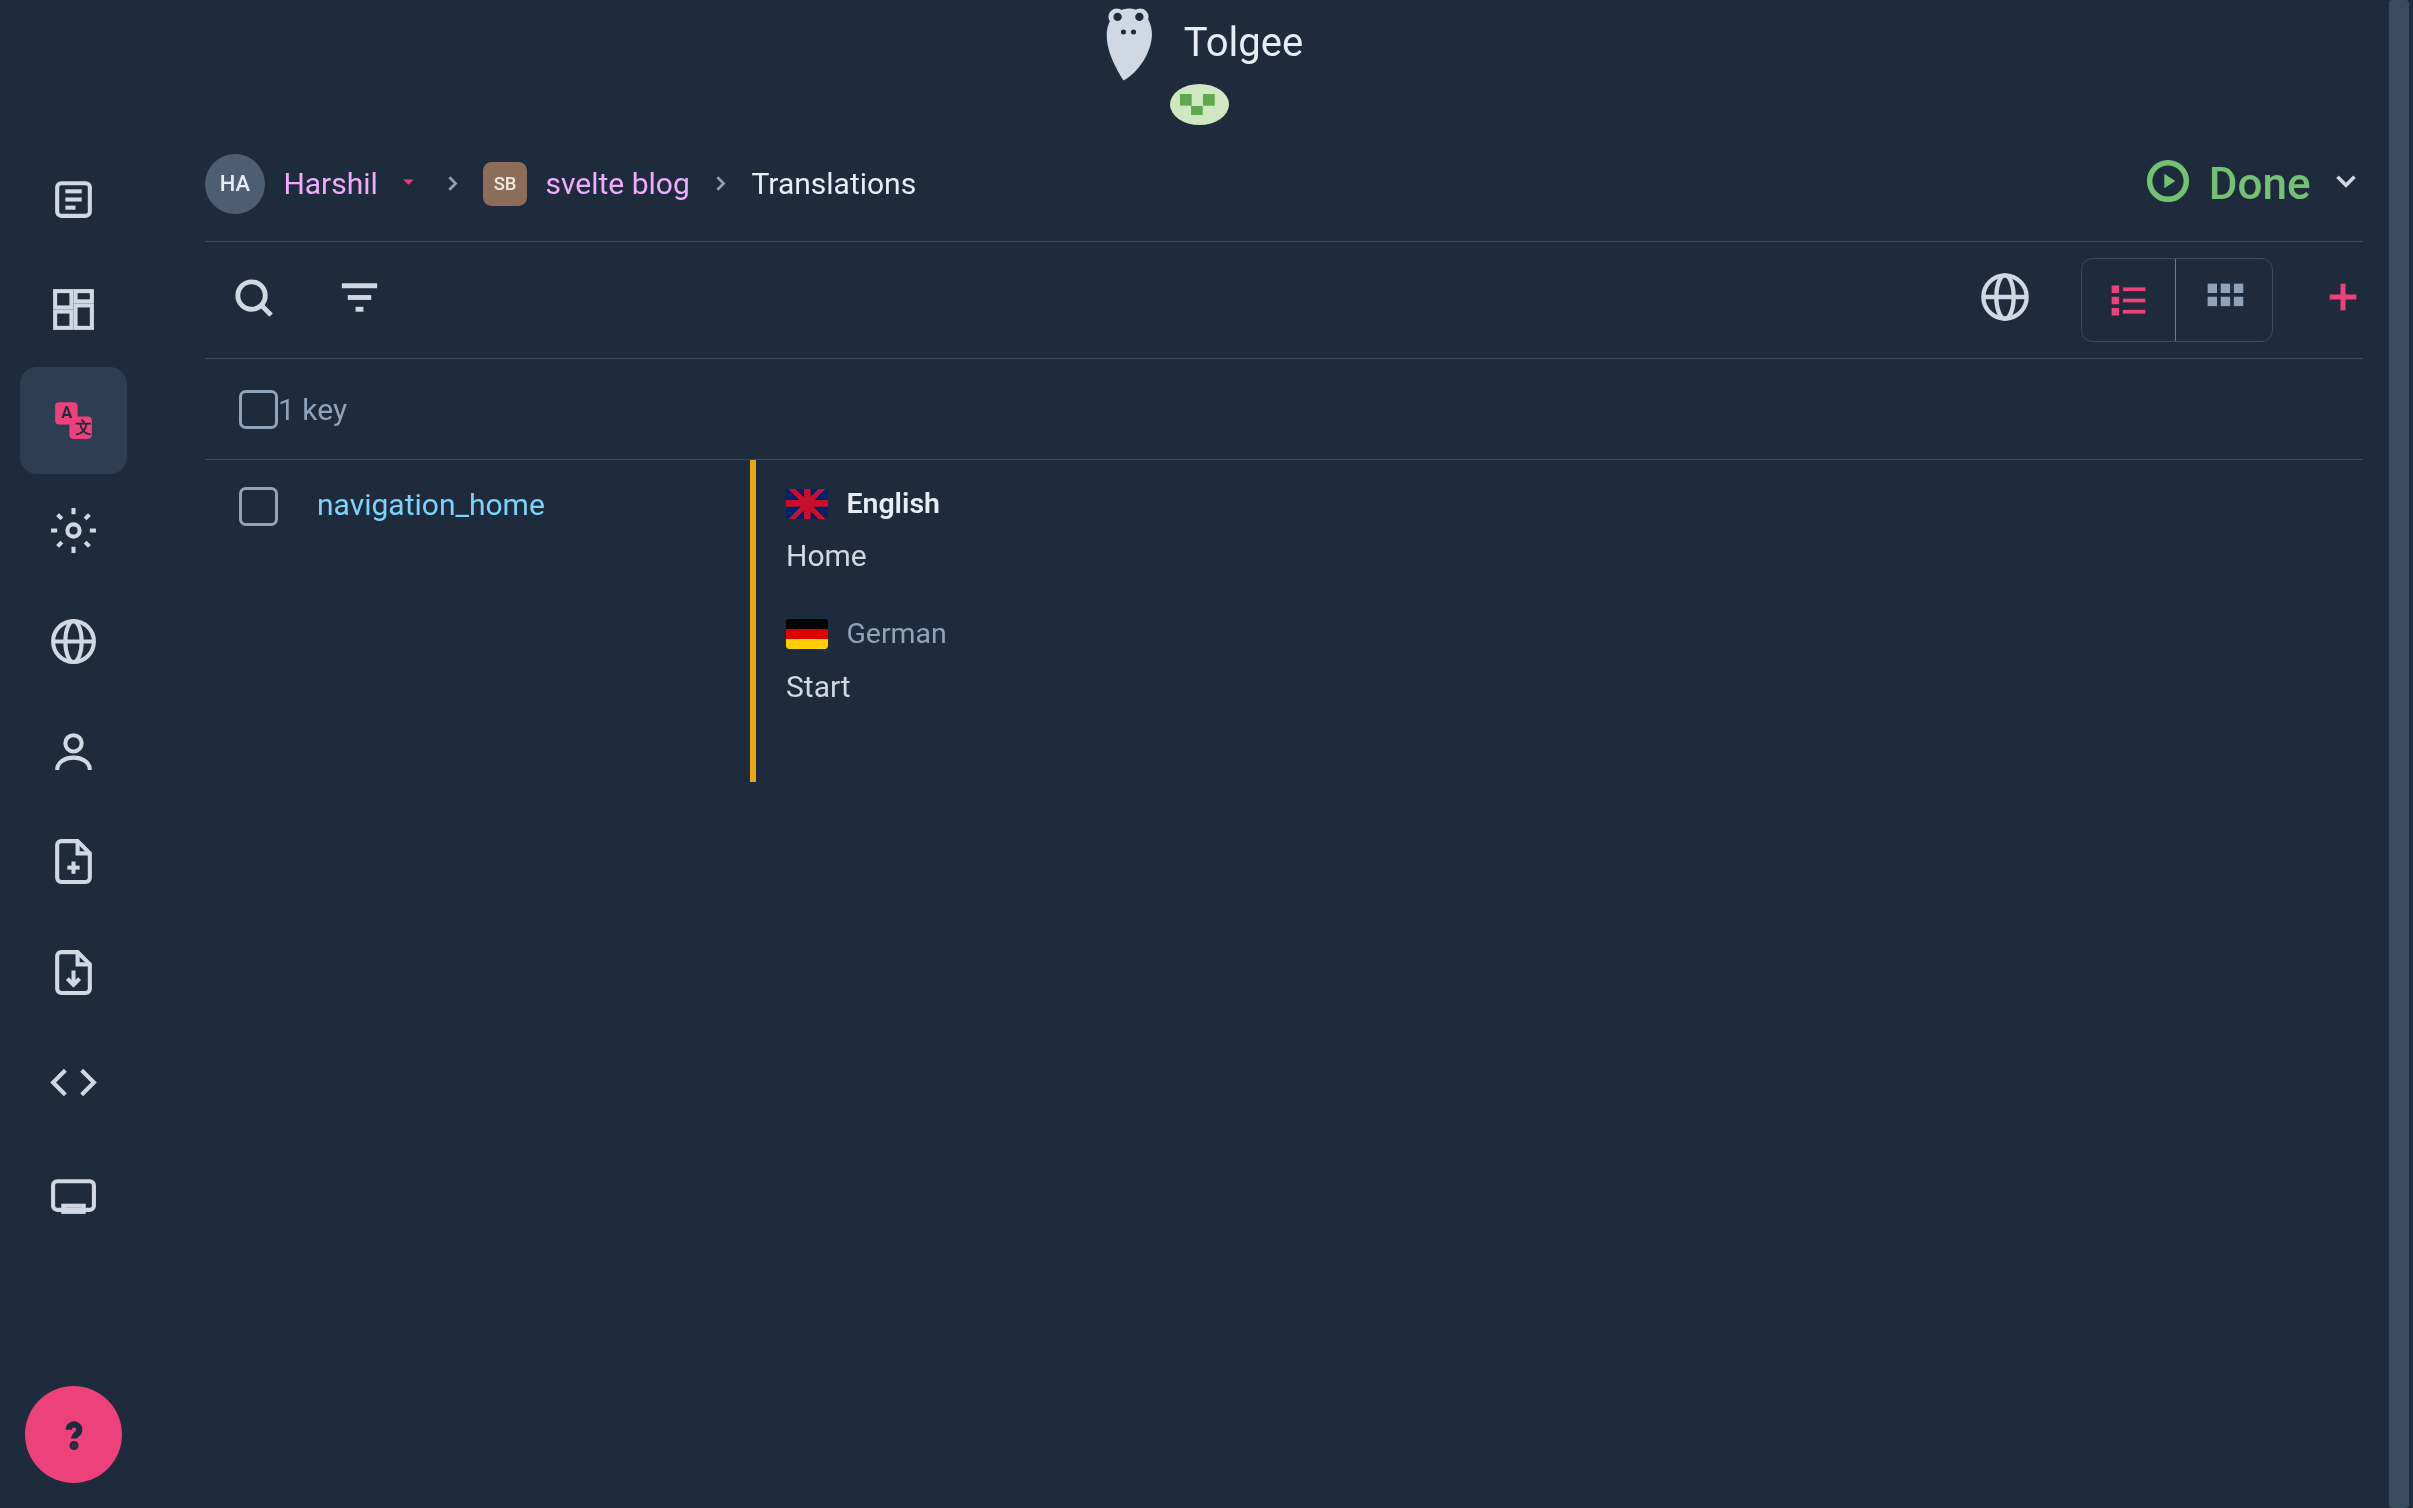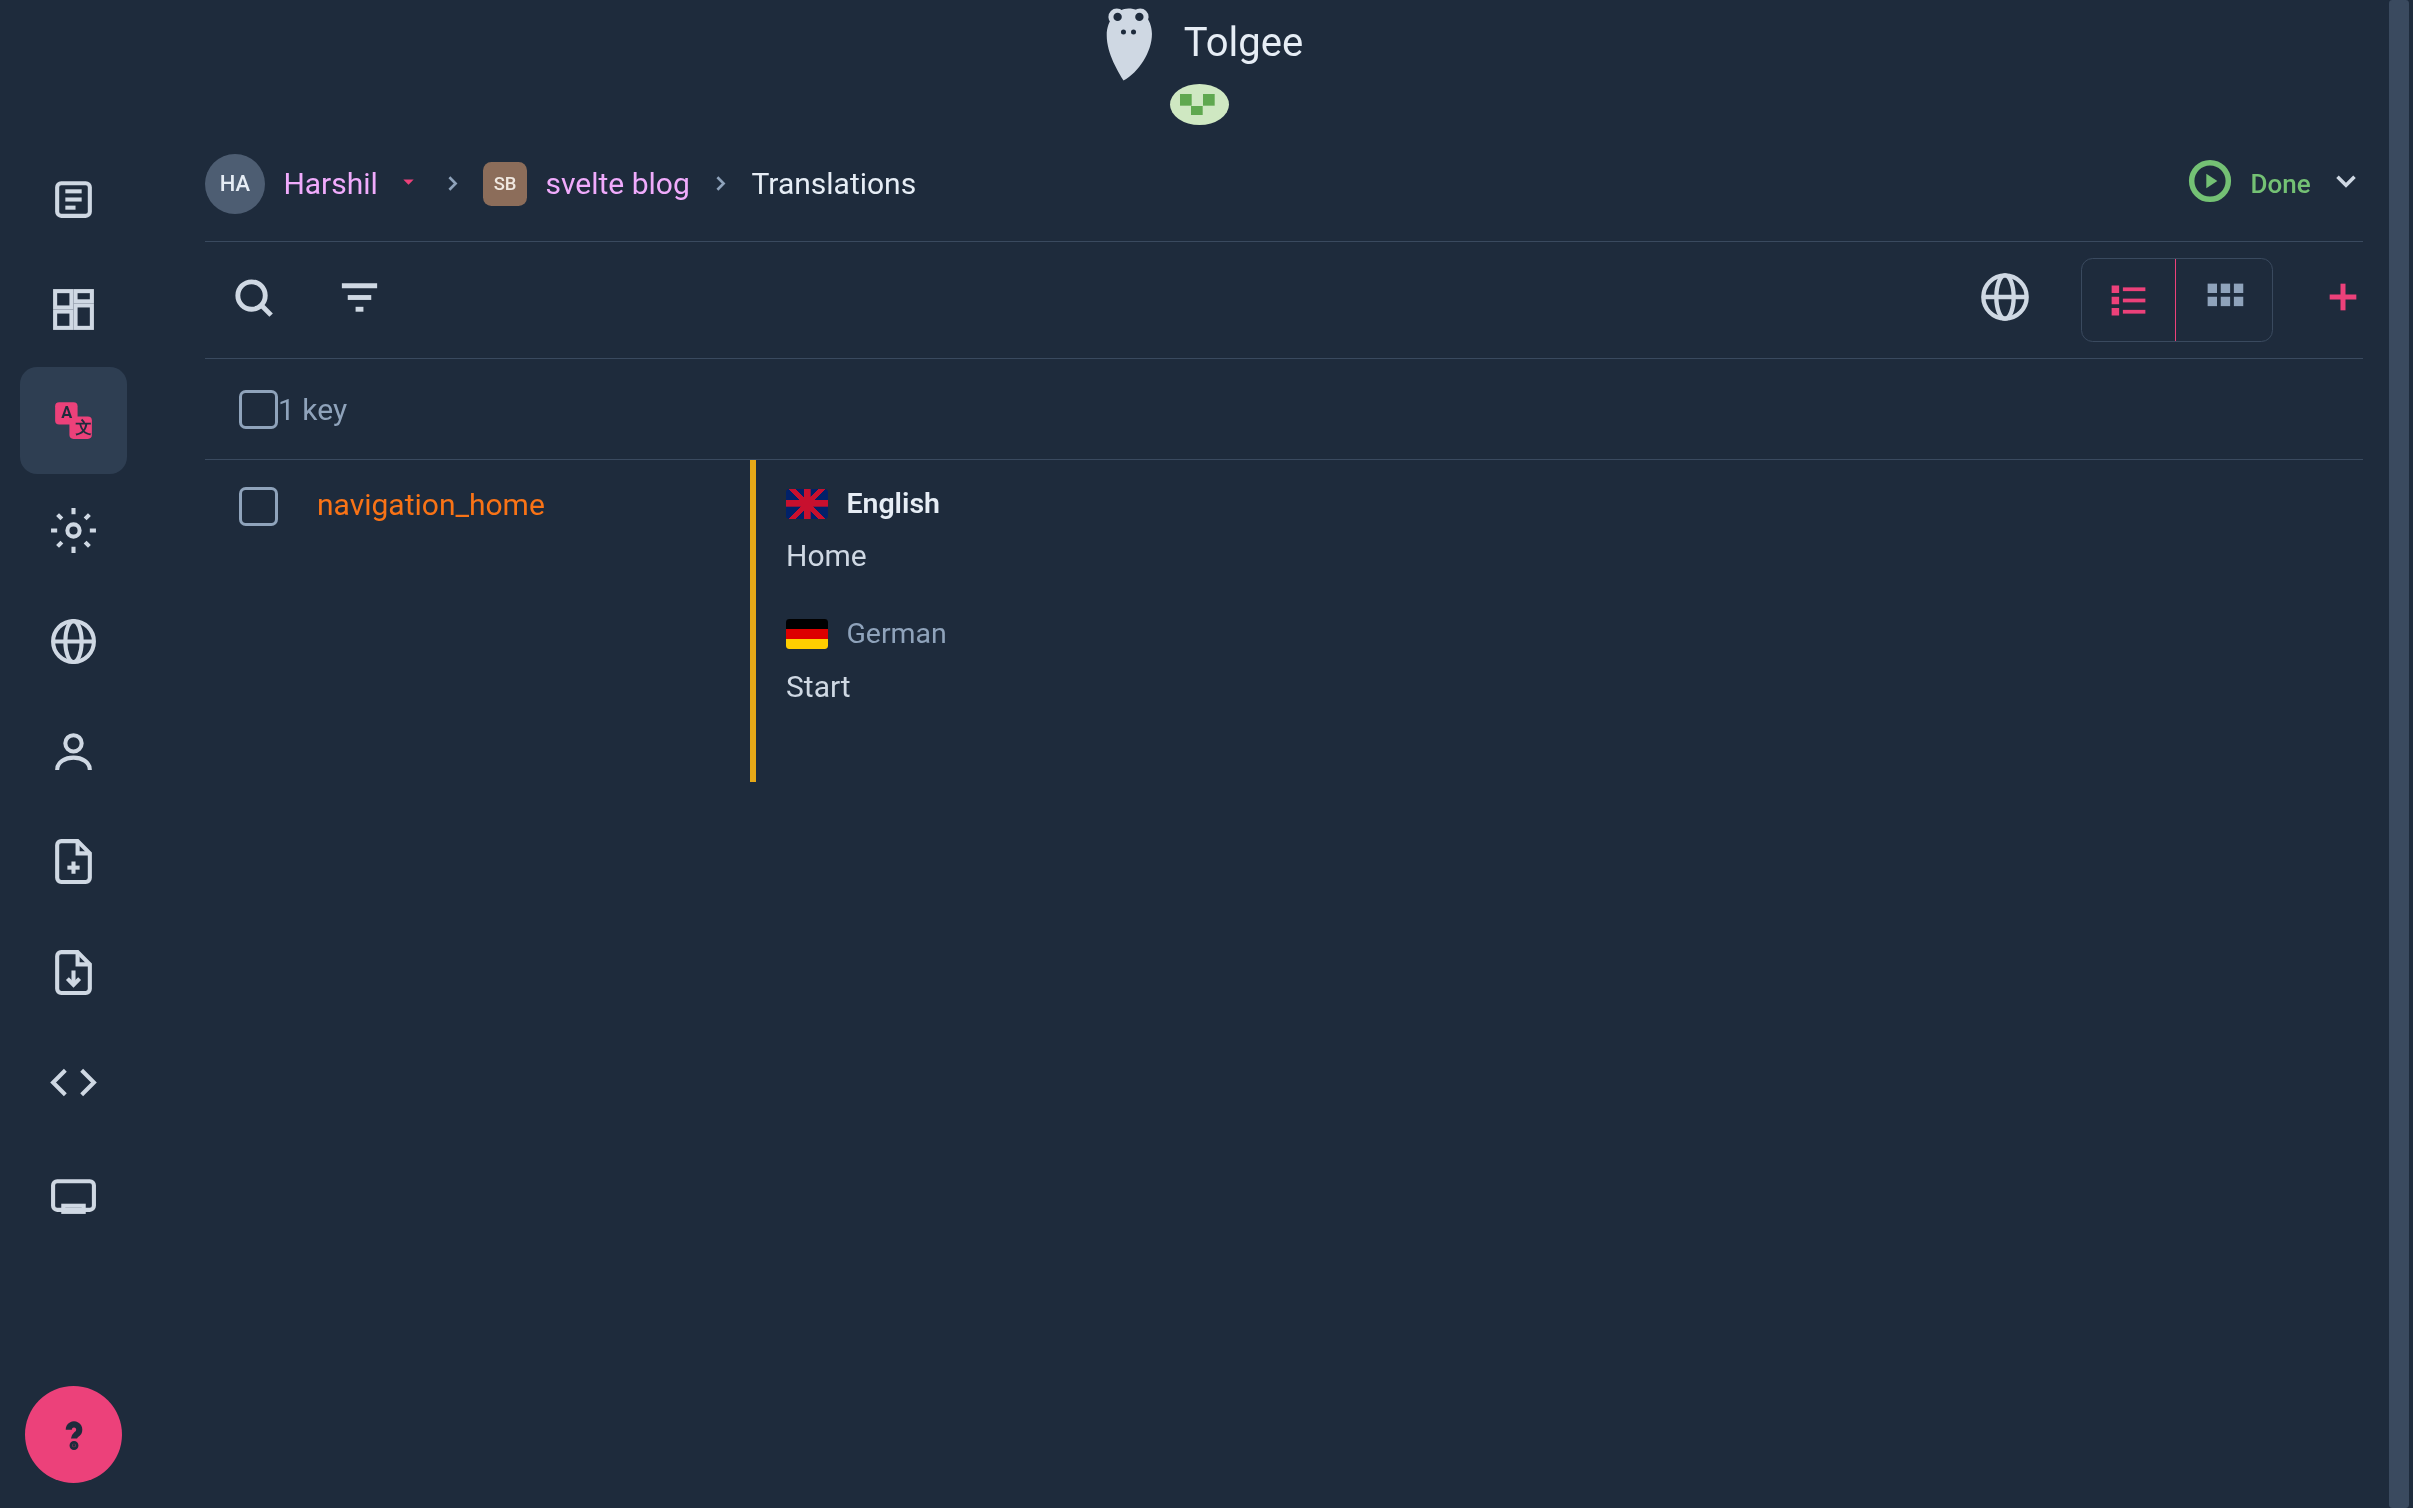--- a/index.html
+++ b/index.html
@@ -116,21 +116,21 @@
   .bc-proj {
     width: 44px; height: 44px; border-radius: 8.4px;
     background: #8c6d5a; color: #f0e8e0;
     display: flex; align-items: center; justify-content: center;
     font-size: 18.4px; font-weight: 500;
   }
   .bc-current { color: #e6edf5; }
 
   .done-group { display: flex; align-items: center; gap: 18.4px; }
   .done-circle svg { width: 44px; height: 44px; stroke:#74c174; fill:none; stroke-width:3; }
-  .done-text { color: #74c174; font-size: 26px; font-weight: 500; }
+  .done-text { color: #74c174; font-size: 44px; font-weight: 500; }
   .done-chev svg { width: 34px; height: 34px; stroke:#cfd8e3; fill:none; stroke-width:2.5; }
 
   .toolbar {
     display: flex; align-items: center;
     height: 117px;
     justify-content: space-between;
     border-bottom: 0.8px solid #3a4a5f;
   }
   .toolbar-left { display: flex; align-items: center; gap: 59px; padding-left: 25px; }
   .toolbar-left svg { width: 47px; height: 47px; stroke:#cfd8e3; fill:none; stroke-width:2.5; }
@@ -161,21 +161,21 @@
   .count-text { color: #8fa3bb; font-size: 30px; }
 
   .key-row {
     display: flex; padding-left: 34px;
   }
   .key-left {
     width: 511px;
     padding-top: 27px;
     display: flex; align-items: flex-start; gap: 39px;
   }
-  .key-name { color: #f97316; font-size: 30px; }
+  .key-name { color: #7dd3fc; font-size: 30px; }
   .key-right {
     flex: 1;
     border-left: 6.7px solid #e6a817;
     padding-left: 30px;
     padding-top: 27px;
     padding-bottom: 34px;
   }
   .lang-block { margin-bottom: 44px; }
   .lang-head { display:flex; align-items:center; gap: 18.4px; margin-bottom: 18.4px; }
   .flag {

